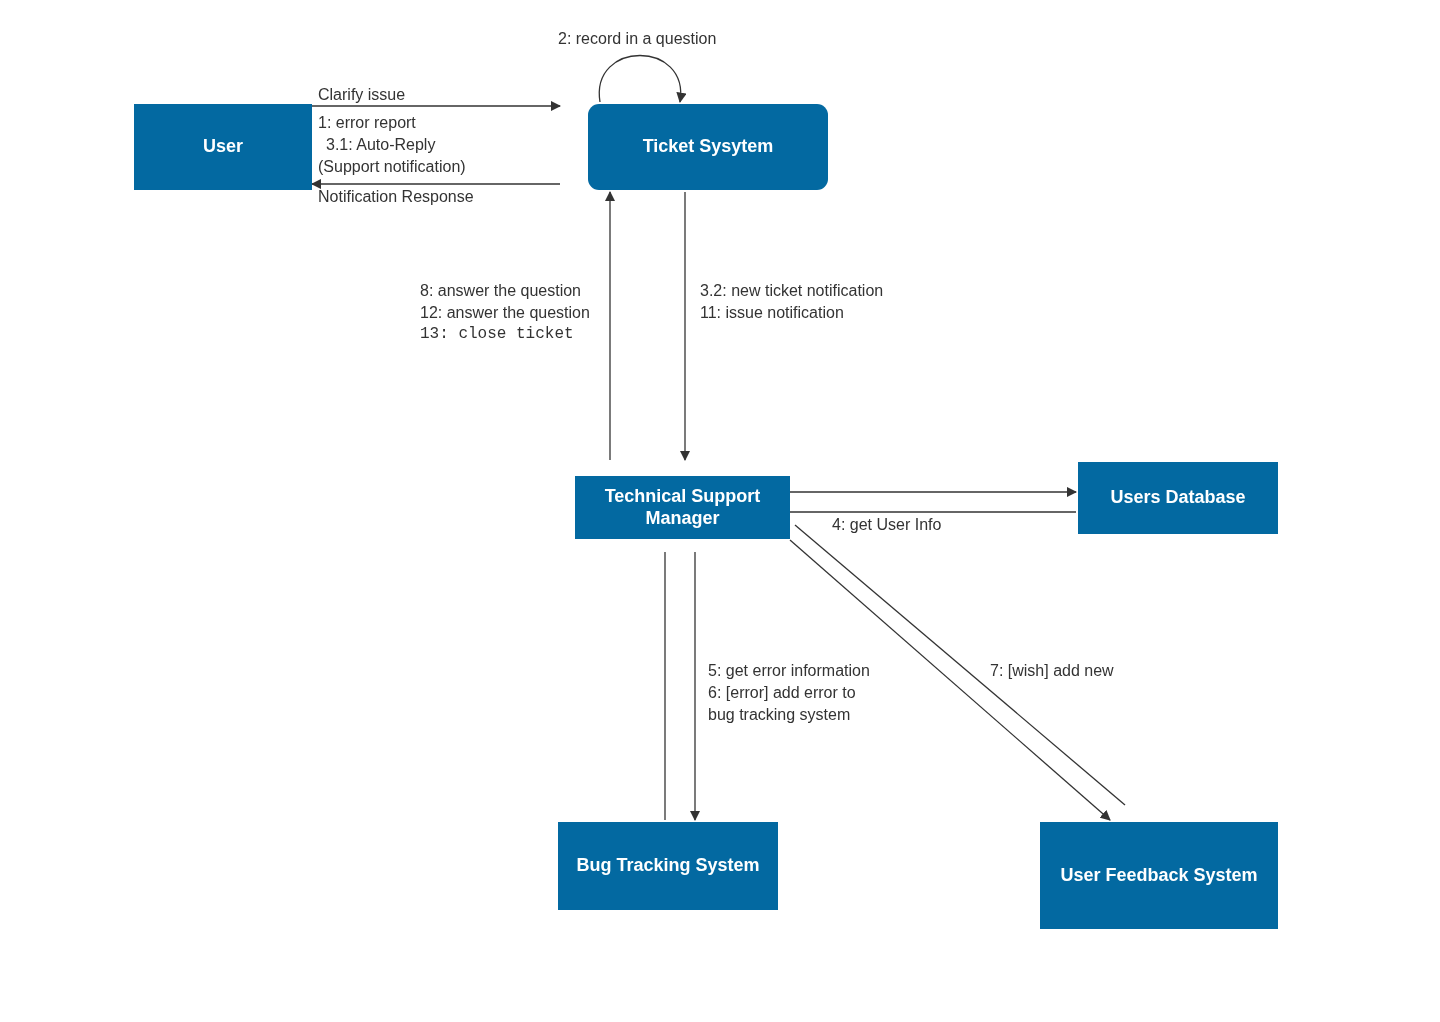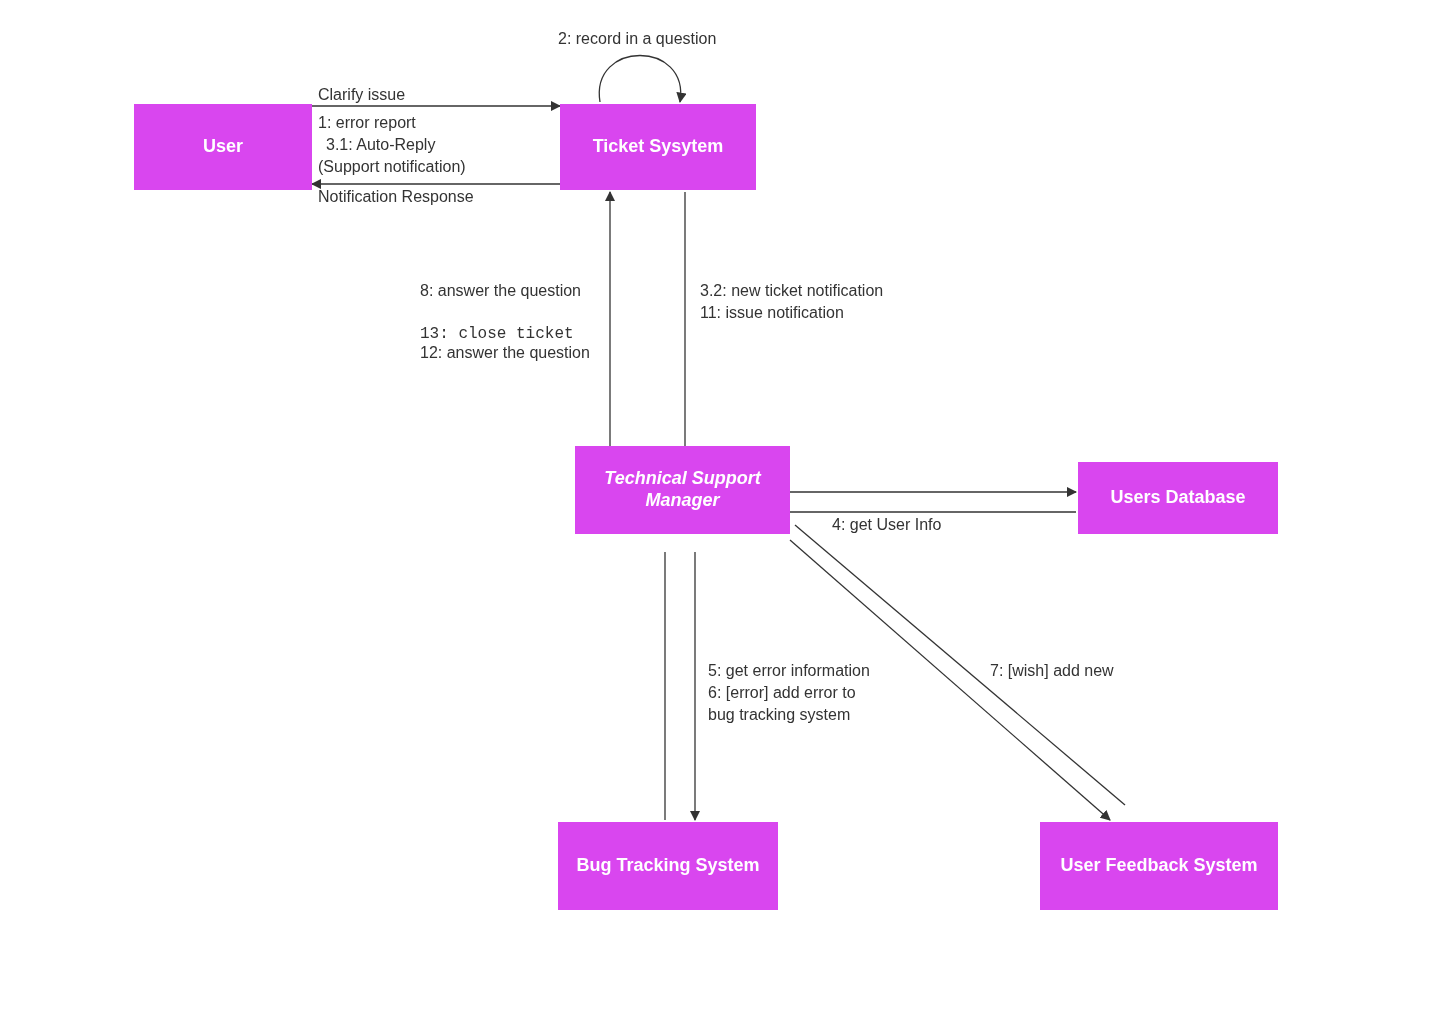--- a/index.html
+++ b/index.html
@@ -7,21 +7,21 @@
     padding: 0;
     width: 1440px;
     height: 1022px;
     background: #ffffff;
     font-family: "Segoe UI", "Helvetica Neue", Arial, sans-serif;
     position: relative;
     overflow: hidden;
   }
   .node {
     position: absolute;
-    background: #d946ef;
+    background: #0369a1;
     color: #ffffff;
     font-size: 18px;
     font-weight: 600;
     display: flex;
     align-items: center;
     justify-content: center;
     text-align: center;
     line-height: 1.2;
     box-sizing: border-box;
     padding: 4px;
@@ -74,55 +74,55 @@
 
   <line x1="790" y1="540" x2="1110" y2="820" stroke="#333" stroke-width="1.3" marker-end="url(#arrow)"></line>
 
   <line x1="1125" y1="805" x2="795" y2="525" stroke="#333" stroke-width="1.3"></line>
 </svg>
 
 <div class="node" style="left:134px; top:104px; width:178px; height:86px;">
   <span>User</span>
 </div>
 
-<div class="node" style="left:560px; top:104px; width:196px; height:86px;">
+<div class="node" style="left:588px; top:104px; width:240px; height:86px;border-radius:11px;">
   <span>Ticket Sysytem</span>
 </div>
 
-<div class="node" style="left:575px; top:446px; width:215px; height:88px;font-style:italic;">
+<div class="node" style="left:575px; top:476px; width:215px; height:63px;">
   <span>Technical Support Manager</span>
 </div>
 
 <div class="node" style="left:1078px; top:462px; width:200px; height:72px;">
   <span>Users Database</span>
 </div>
 
 <div class="node" style="left:558px; top:822px; width:220px; height:88px;">
   <span>Bug Tracking System</span>
 </div>
 
-<div class="node" style="left:1040px; top:822px; width:238px; height:88px;">
+<div class="node" style="left:1040px; top:822px; width:238px; height:107px;">
   <span>User Feedback System</span>
 </div>
 
 <div class="label" style="left:318px; top:84px;">Clarify issue</div>
 
 <div class="label" style="left:318px; top:112px;">1: error report</div>
 <div class="label" style="left:318px; top:134px;margin-left:8px;">3.1: Auto-Reply</div>
 <div class="label" style="left:318px; top:156px;">(Support notification)</div>
 
 <div class="label" style="left:318px; top:186px;">Notification Response</div>
 
 <div class="label" style="left:558px; top:28px;">2: record in a question</div>
 
 <div class="label" style="left:700px; top:280px;">3.2: new ticket notification</div>
 <div class="label" style="left:700px; top:302px;">11: issue notification</div>
 
 <div class="label" style="left:420px; top:280px;">8: answer the question</div>
-<div class="label" style="left:420px; top:302px;margin-top:40px;">12: answer the question</div>
+<div class="label" style="left:420px; top:302px;">12: answer the question</div>
 <div class="label" style="left:420px; top:324px;font-family:Liberation Mono, monospace;">13: close ticket</div>
 
 <div class="label" style="left:832px; top:514px;">4: get User Info</div>
 
 <div class="label" style="left:708px; top:660px;">5: get error information</div>
 <div class="label" style="left:708px; top:682px;">6: [error] add error to</div>
 <div class="label" style="left:708px; top:704px;">bug tracking system</div>
 
 <div class="label" style="left:990px; top:660px;">7: [wish] add new</div>
 

